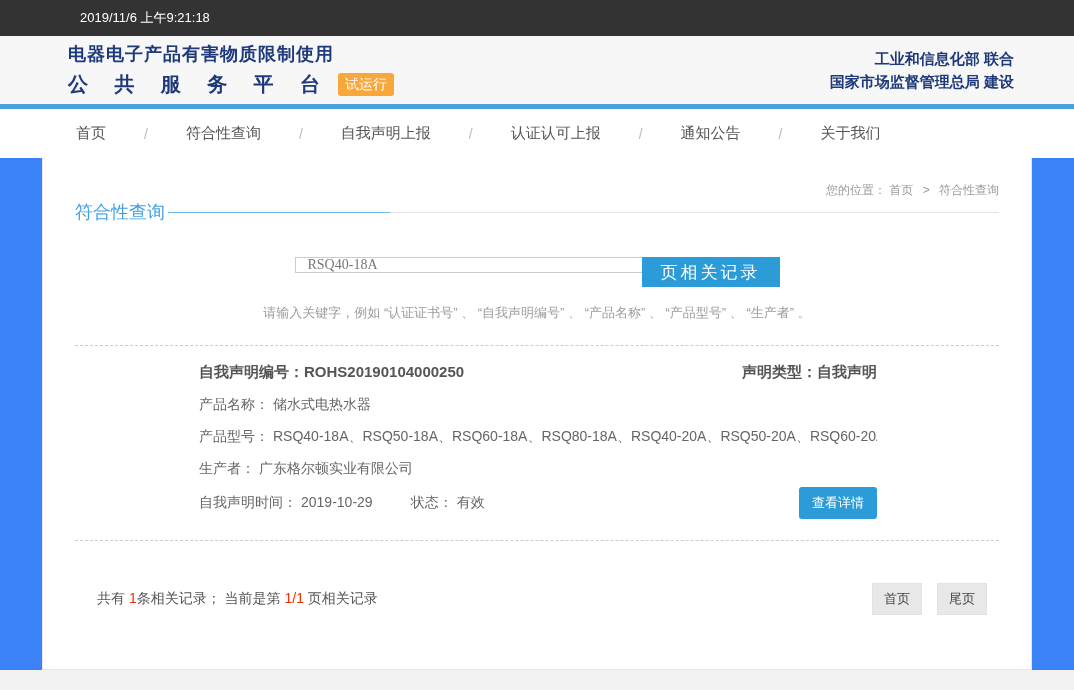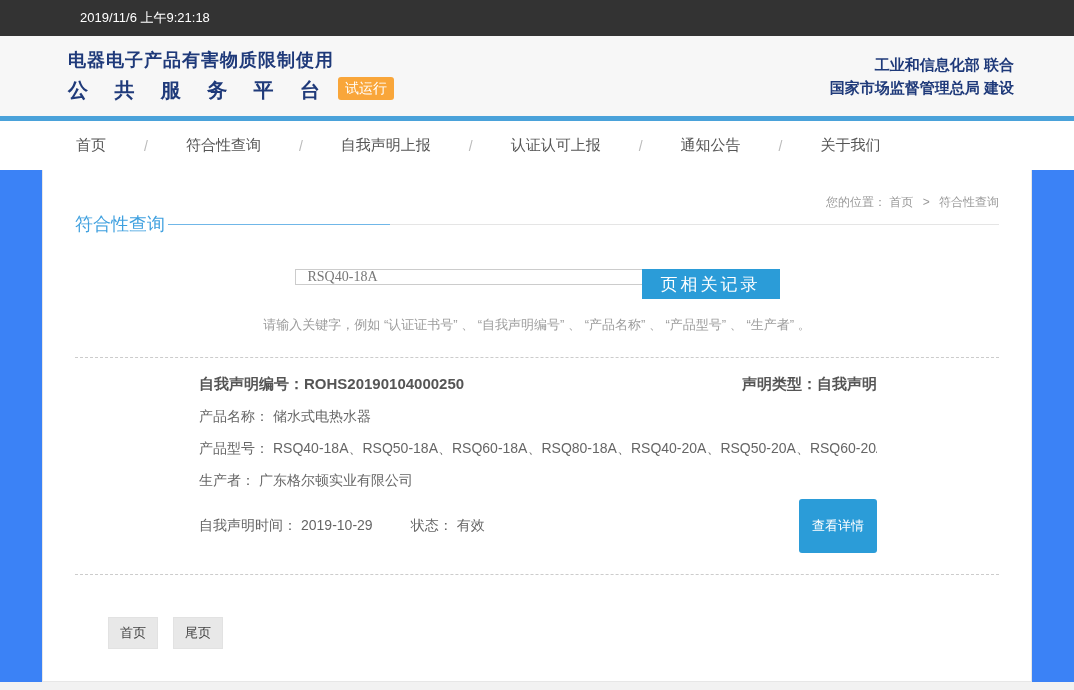--- a/index.html
+++ b/index.html
@@ -9,29 +9,29 @@
     background:#f2f2f2;
     font-family:"Liberation Sans","DejaVu Sans",sans-serif;
   }
   
   .topbar {
     height:36px; background:#333333; color:#ffffff;
     display:flex; align-items:center; padding-left:80px;
     font-size:13px;
   }
   
-  .site-header { background:#f7f7f7; height:80px;padding-left:8px; }
+  .site-header { background:#f7f7f7; height:68px;padding-left:8px; }
   .header-inner {
     width:990px; height:100%; margin:0 auto; padding:0 22px;
     display:flex; justify-content:space-between; align-items:center;
   }
   .brand-line1 {
     font-size:18px; font-weight:bold; color:#1f3a7a; letter-spacing:1px;
   }
-  .brand-line2-row { display:flex; align-items:flex-start; margin-top:5px; }
+  .brand-line2-row { display:flex; align-items:center; margin-top:5px; }
   .brand-line2 {
     display:inline-block; width:252px; font-size:20px; font-weight:bold;
     color:#1f3a7a; text-align:justify; text-align-last:justify; white-space:nowrap;
   }
   .badge {
     background:#f9a63a; color:#fff; font-size:14px; line-height:1;
     padding:4px 7px 5px; border-radius:3px; margin-left:18px; white-space:nowrap;
   }
   .header-right {
     text-align:right; color:#1f3a7a; font-size:15px; font-weight:bold; line-height:23px;
@@ -91,21 +91,21 @@
     margin-top:14px; font-size:14px; color:#666;
     white-space:nowrap; overflow:hidden; text-overflow:clip;
   }
   .rec-row .value { margin-left:4px; }
   .rec-last {
     display:flex; justify-content:space-between; align-items:center; margin-top:9px;
   }
   .status-label { margin-left:38px; }
   .detail-btn {
     background:#2b9cd8; color:#fff; border:none; border-radius:3px;
-    font-size:13px; padding:18px 13px; cursor:pointer;
+    font-size:13px; padding:7px 13px; cursor:pointer;
     font-family:"Liberation Sans","DejaVu Sans",sans-serif;
   }
   
   .pagination {
     display:flex; justify-content:space-between; align-items:center;
     margin-top:42px; padding:0 12px 0 22px; font-size:14px; color:#555;
   }
   .red { color:#ee3300; }
   .pag-btn {
     background:#e8e8e8; border:1px solid #e2e2e2; color:#444;
@@ -203,20 +203,23 @@
         <div>
           <span>自我声明时间：</span><span class="value">2019-10-29</span><span class="status-label">状态：</span><span class="value">有效</span>
         </div>
         <button class="detail-btn">查看详情</button>
       </div>
     </div>
 
     <div class="dashed dashed-bottom"></div>
 
     <div class="pagination">
+      <div class="pag-text">
+        <span>共有 </span><span class="red">1</span><span>条相关记录；  当前是第 </span><span class="red">1/1</span><span> 页相关记录</span>
+      </div>
       <div class="pag-buttons">
         <button class="pag-btn">首页</button>
         <button class="pag-btn">尾页</button>
       </div>
     </div>
 
   </div>
 </main>
 
 </body></html>

